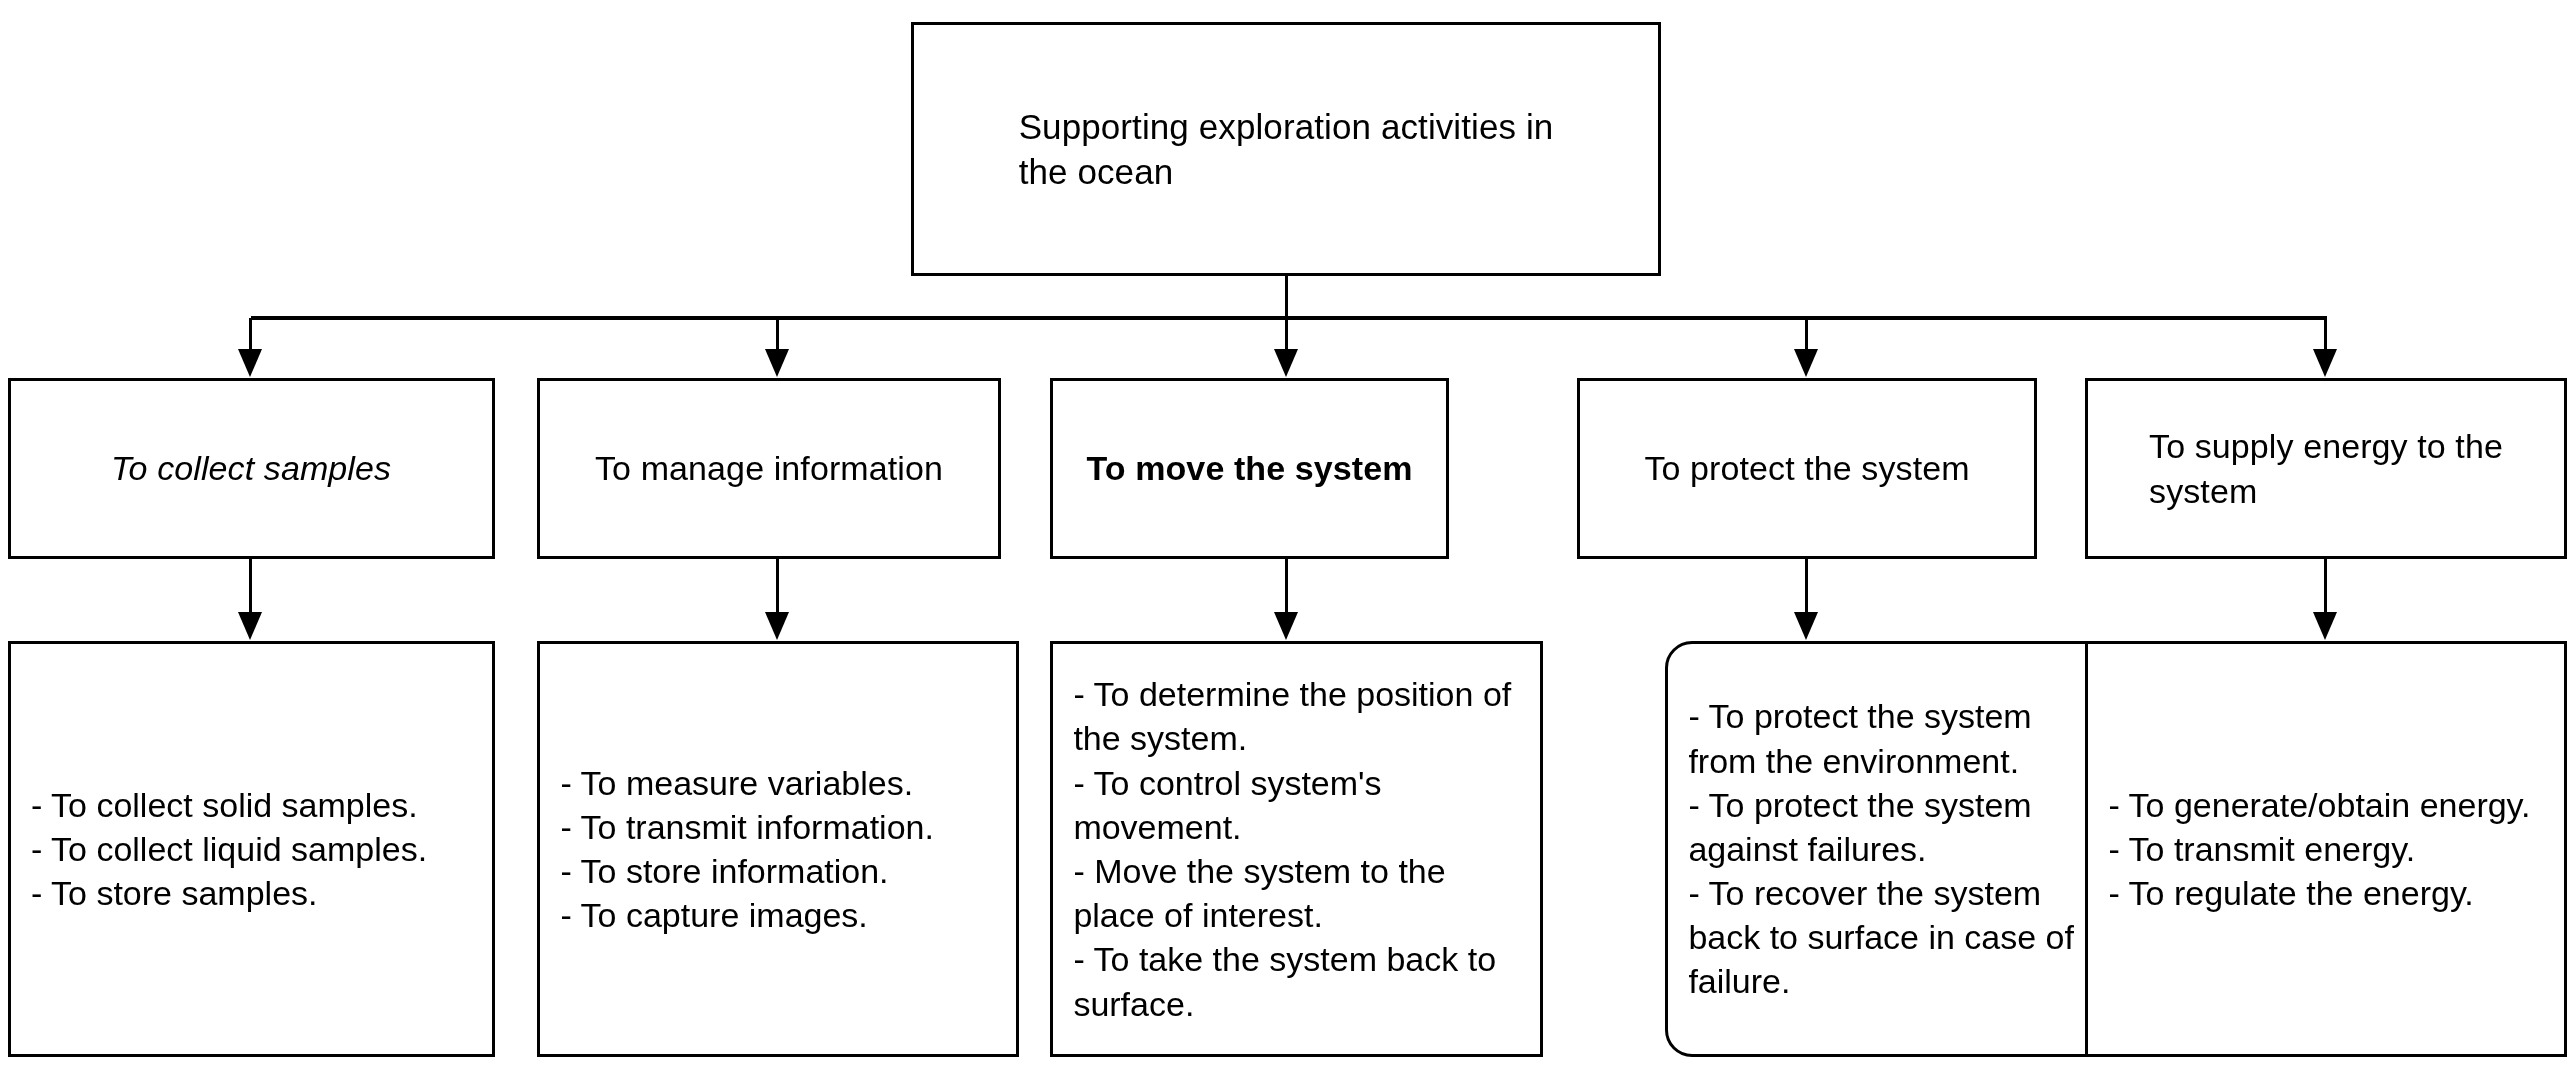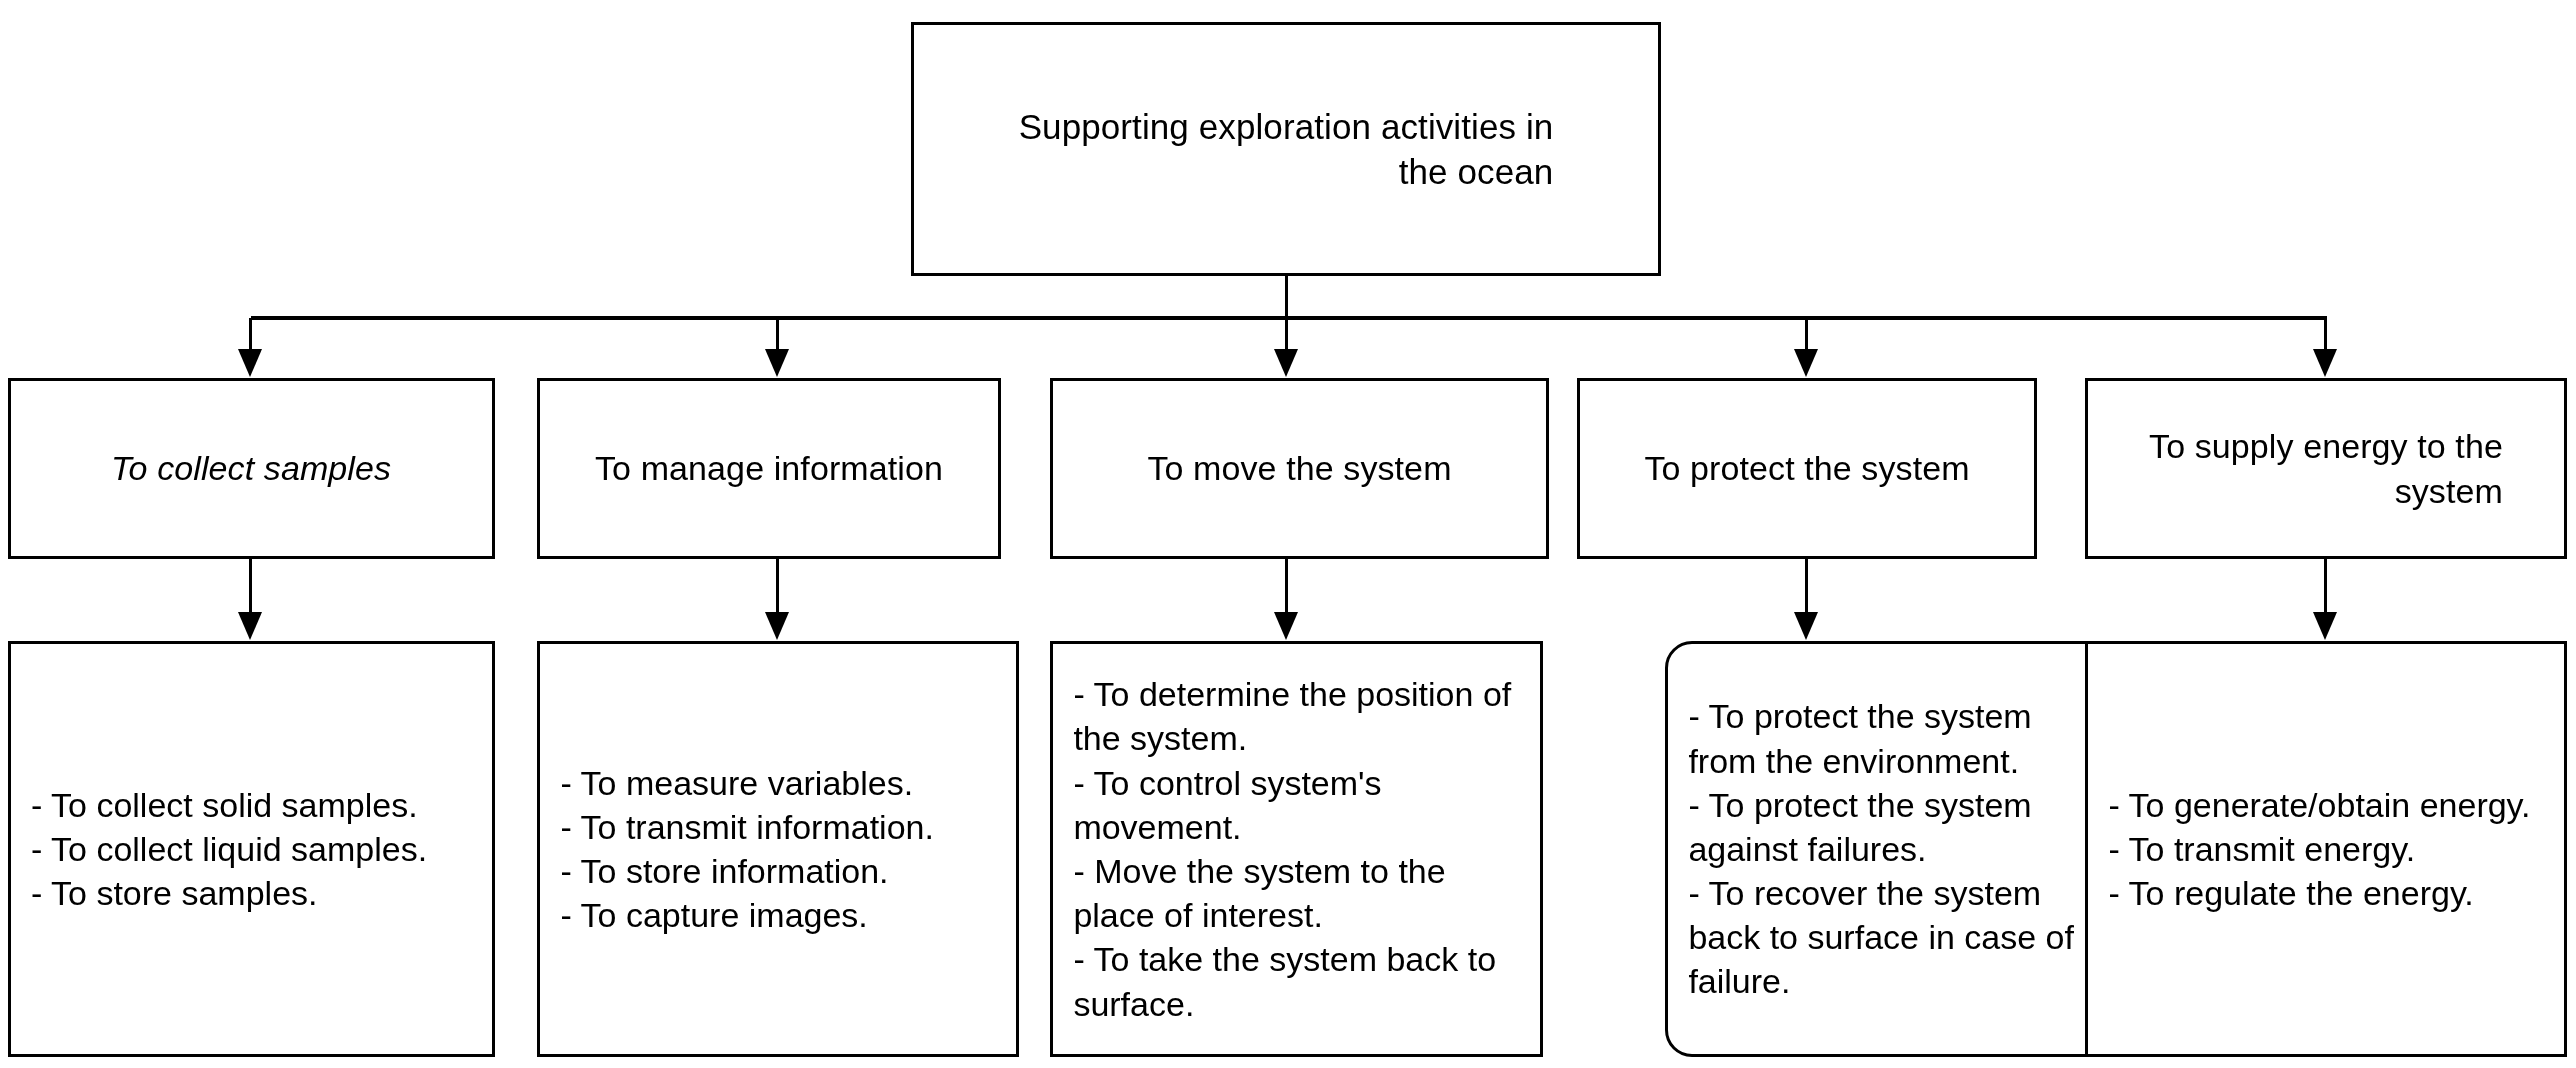--- a/index.html
+++ b/index.html
@@ -21,21 +21,21 @@
   .node {
     position: absolute;
     box-sizing: border-box;
     border: 3.4px solid #000000;
     background: #ffffff;
     display: flex;
   }
   .node.center-node {
     align-items: center;
     justify-content: center;
-    text-align: right;
+    text-align: left;
   }
   .node.list-node {
     align-items: center;
     justify-content: flex-start;
     text-align: left;
   }
   .node-label {
     font-size: 34px;
     line-height: 1.32;
     letter-spacing: 0.1px;
@@ -109,21 +109,21 @@
   <div class="arrow-head" style="left:2313px; top:349px;"></div>
 
   <div class="node center-node" style="left:7.5px; top:378px; width:487px; height:181px;font-style:italic;">
     <div class="node-label">To collect samples</div>
   </div>
 
   <div class="node center-node" style="left:537px; top:378px; width:464px; height:181px;">
     <div class="node-label">To manage information</div>
   </div>
 
-  <div class="node center-node" style="left:1050px; top:378px; width:499px; height:181px;">
+  <div class="node center-node" style="left:1050px; top:378px; width:399px; height:181px;font-weight:bold;">
     <div class="node-label">To move the system</div>
   </div>
 
   <div class="node center-node" style="left:1577px; top:378px; width:460px; height:181px;">
     <div class="node-label">To protect the system</div>
   </div>
 
   <div class="node center-node" style="left:2085px; top:378px; width:482px; height:181px;">
     <div class="node-label">To supply energy to the
 system</div>

